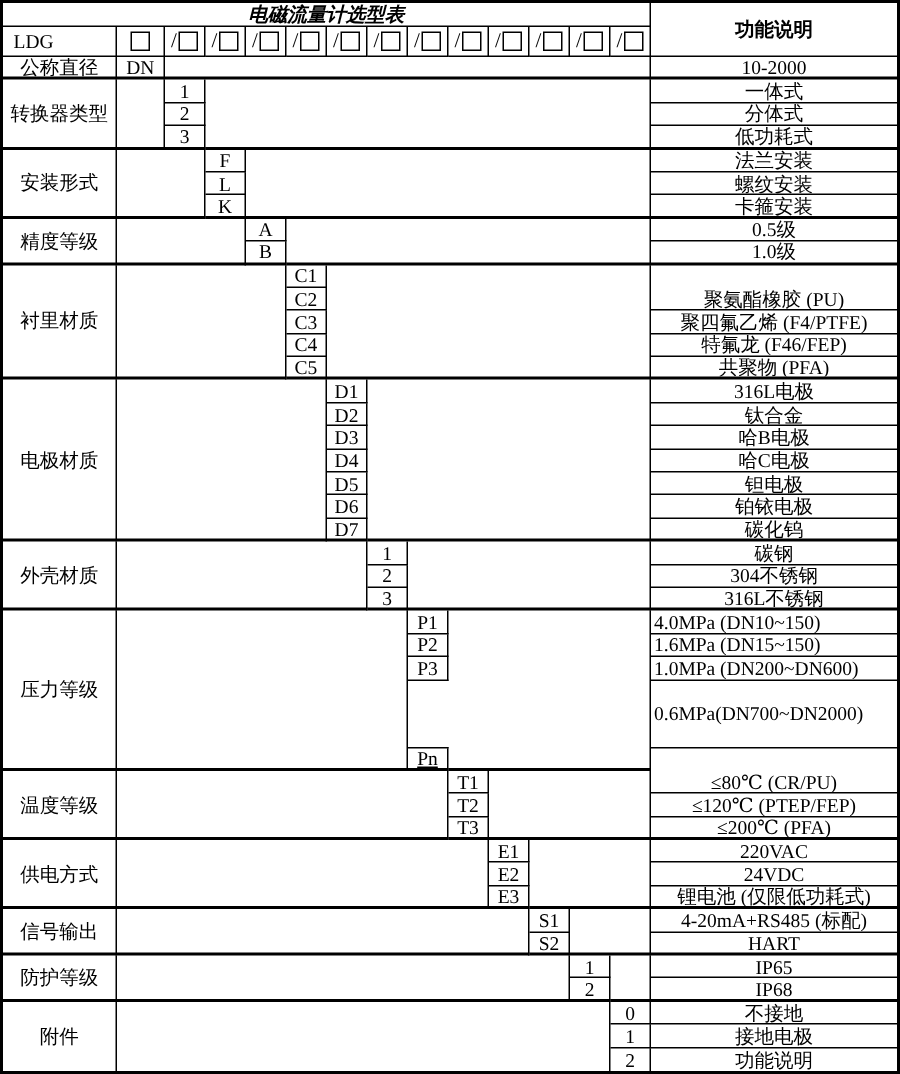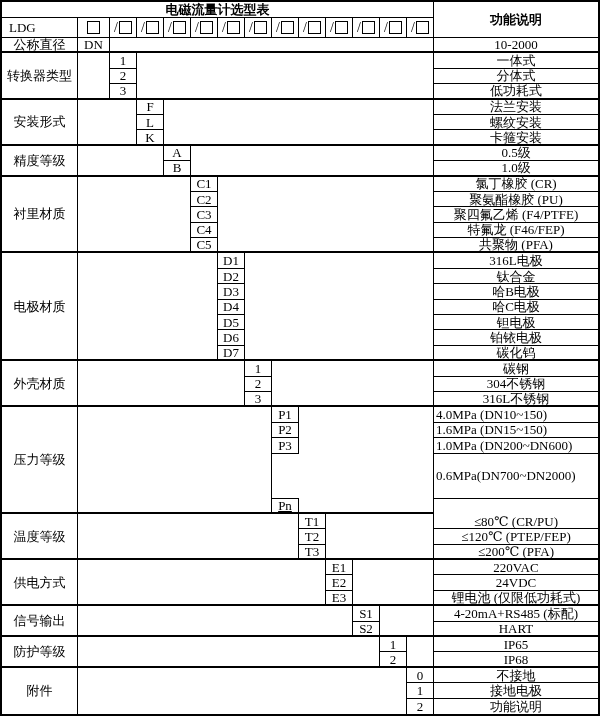--- a/index.html
+++ b/index.html
@@ -28,21 +28,21 @@
   .prefix{justify-content:flex-start;padding-left:7px;}
   .cbox{width:11px;height:11px;border:1px solid #000;display:inline-block;flex:none;background:#fff;}
   .slash{margin-right:1px;font-size:14px;}
   .title{font-weight:bold;}
 </style>
 </head>
 <body>
 
 <div class="page">
   <div class="grid" id="table-grid">
-      <div class="cell title" style="grid-area: 1 / 1 / 2 / 15;">电磁流量计选型表</div>
+      <div class="cell title" style="grid-area: 1 / 1 / 2 / 15; font-style: italic;">电磁流量计选型表</div>
       <div class="cell bold br0" style="grid-area: 1 / 15 / 3 / 16;">功能说明</div>
       <div class="cell prefix" style="grid-area: 2 / 1 / 3 / 2;">LDG</div>
       <div class="cell" style="grid-area: 2 / 2 / 3 / 3;">
         <span class="cbox"></span>
       </div>
       <div class="cell" style="grid-area: 2 / 3 / 3 / 4;">
         <span class="slash">/</span>
         <span class="cbox"></span>
       </div>
       <div class="cell" style="grid-area: 2 / 4 / 3 / 5;">
@@ -115,21 +115,20 @@
       <div class="cell bb2" style="grid-area: 10 / 2 / 12 / 5;"></div>
       <div class="cell bb2" style="grid-area: 10 / 6 / 12 / 15;"></div>
       <div class="cell code" style="grid-area: 10 / 5 / 11 / 6;">A</div>
       <div class="cell br0" style="grid-area: 10 / 15 / 11 / 16;">0.5级</div>
       <div class="cell code bb2" style="grid-area: 11 / 5 / 12 / 6;">B</div>
       <div class="cell br0 bb2" style="grid-area: 11 / 15 / 12 / 16;">1.0级</div>
       <div class="cell bb2" style="grid-area: 12 / 1 / 17 / 2;">衬里材质</div>
       <div class="cell bb2" style="grid-area: 12 / 2 / 17 / 6;"></div>
       <div class="cell bb2" style="grid-area: 12 / 7 / 17 / 15;"></div>
       <div class="cell code" style="grid-area: 12 / 6 / 13 / 7;">C1</div>
-      <div class="cell br0" style="grid-area: 12 / 15 / 13 / 16;">氯丁橡胶 (CR)</div>
       <div class="cell code" style="grid-area: 13 / 6 / 14 / 7;">C2</div>
       <div class="cell br0" style="grid-area: 13 / 15 / 14 / 16;">聚氨酯橡胶 (PU)</div>
       <div class="cell code" style="grid-area: 14 / 6 / 15 / 7;">C3</div>
       <div class="cell br0" style="grid-area: 14 / 15 / 15 / 16;">聚四氟乙烯 (F4/PTFE)</div>
       <div class="cell code" style="grid-area: 15 / 6 / 16 / 7;">C4</div>
       <div class="cell br0" style="grid-area: 15 / 15 / 16 / 16; text-align: center;">特氟龙 (F46/FEP)</div>
       <div class="cell code bb2" style="grid-area: 16 / 6 / 17 / 7;">C5</div>
       <div class="cell bb2" style="grid-area: 17 / 1 / 24 / 2;">电极材质</div>
       <div class="cell br0 bb2" style="grid-area: 16 / 15 / 17 / 16;">共聚物 (PFA)</div>
       <div class="cell bb2" style="grid-area: 17 / 2 / 24 / 7;"></div>

